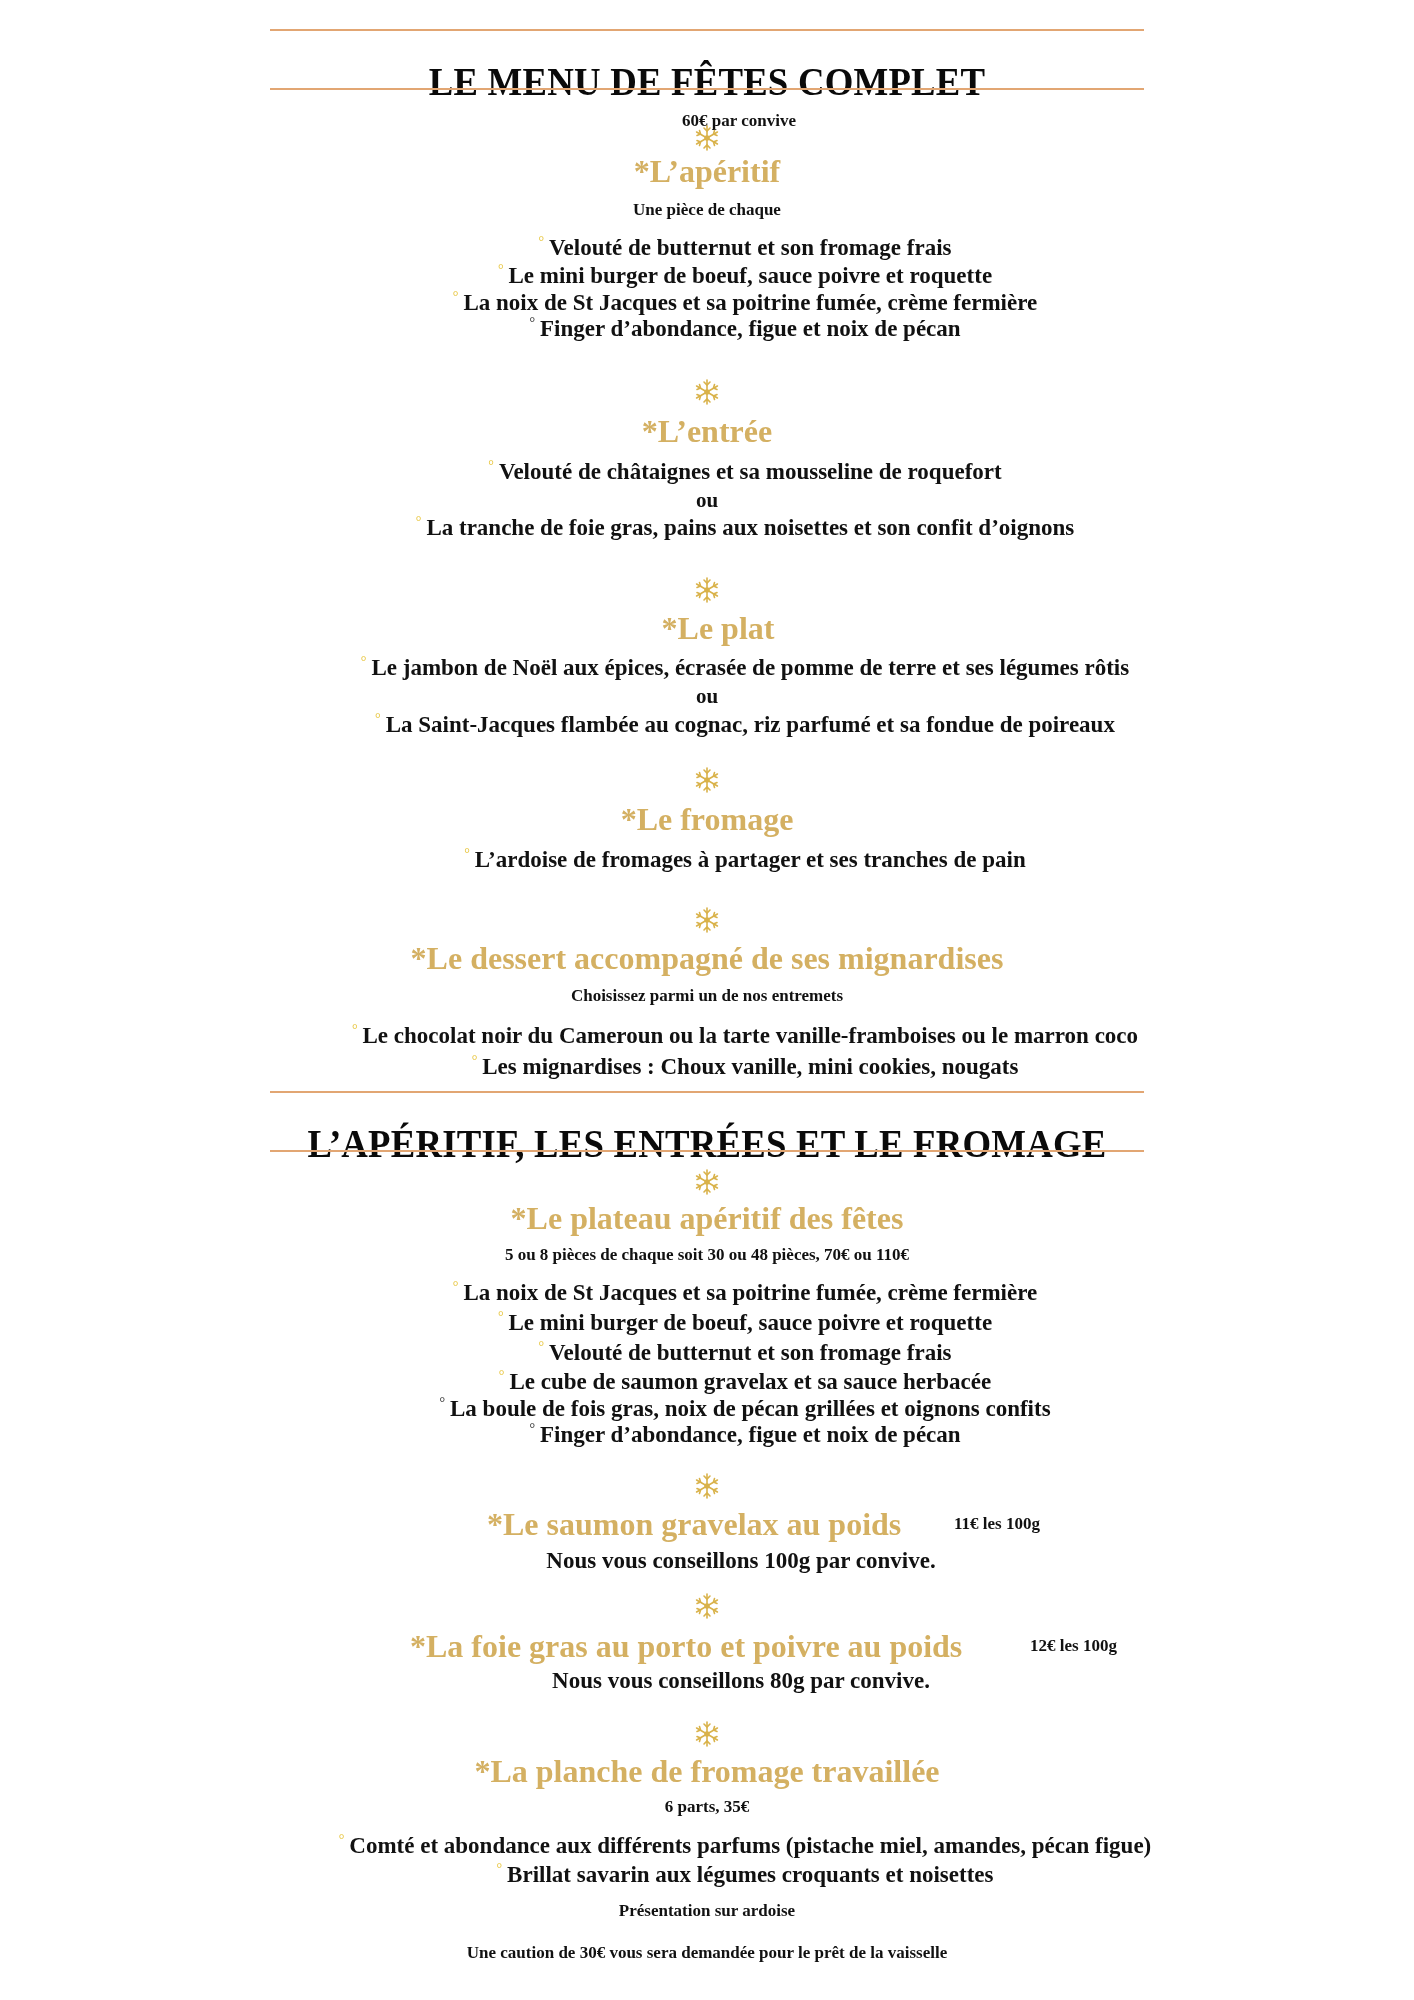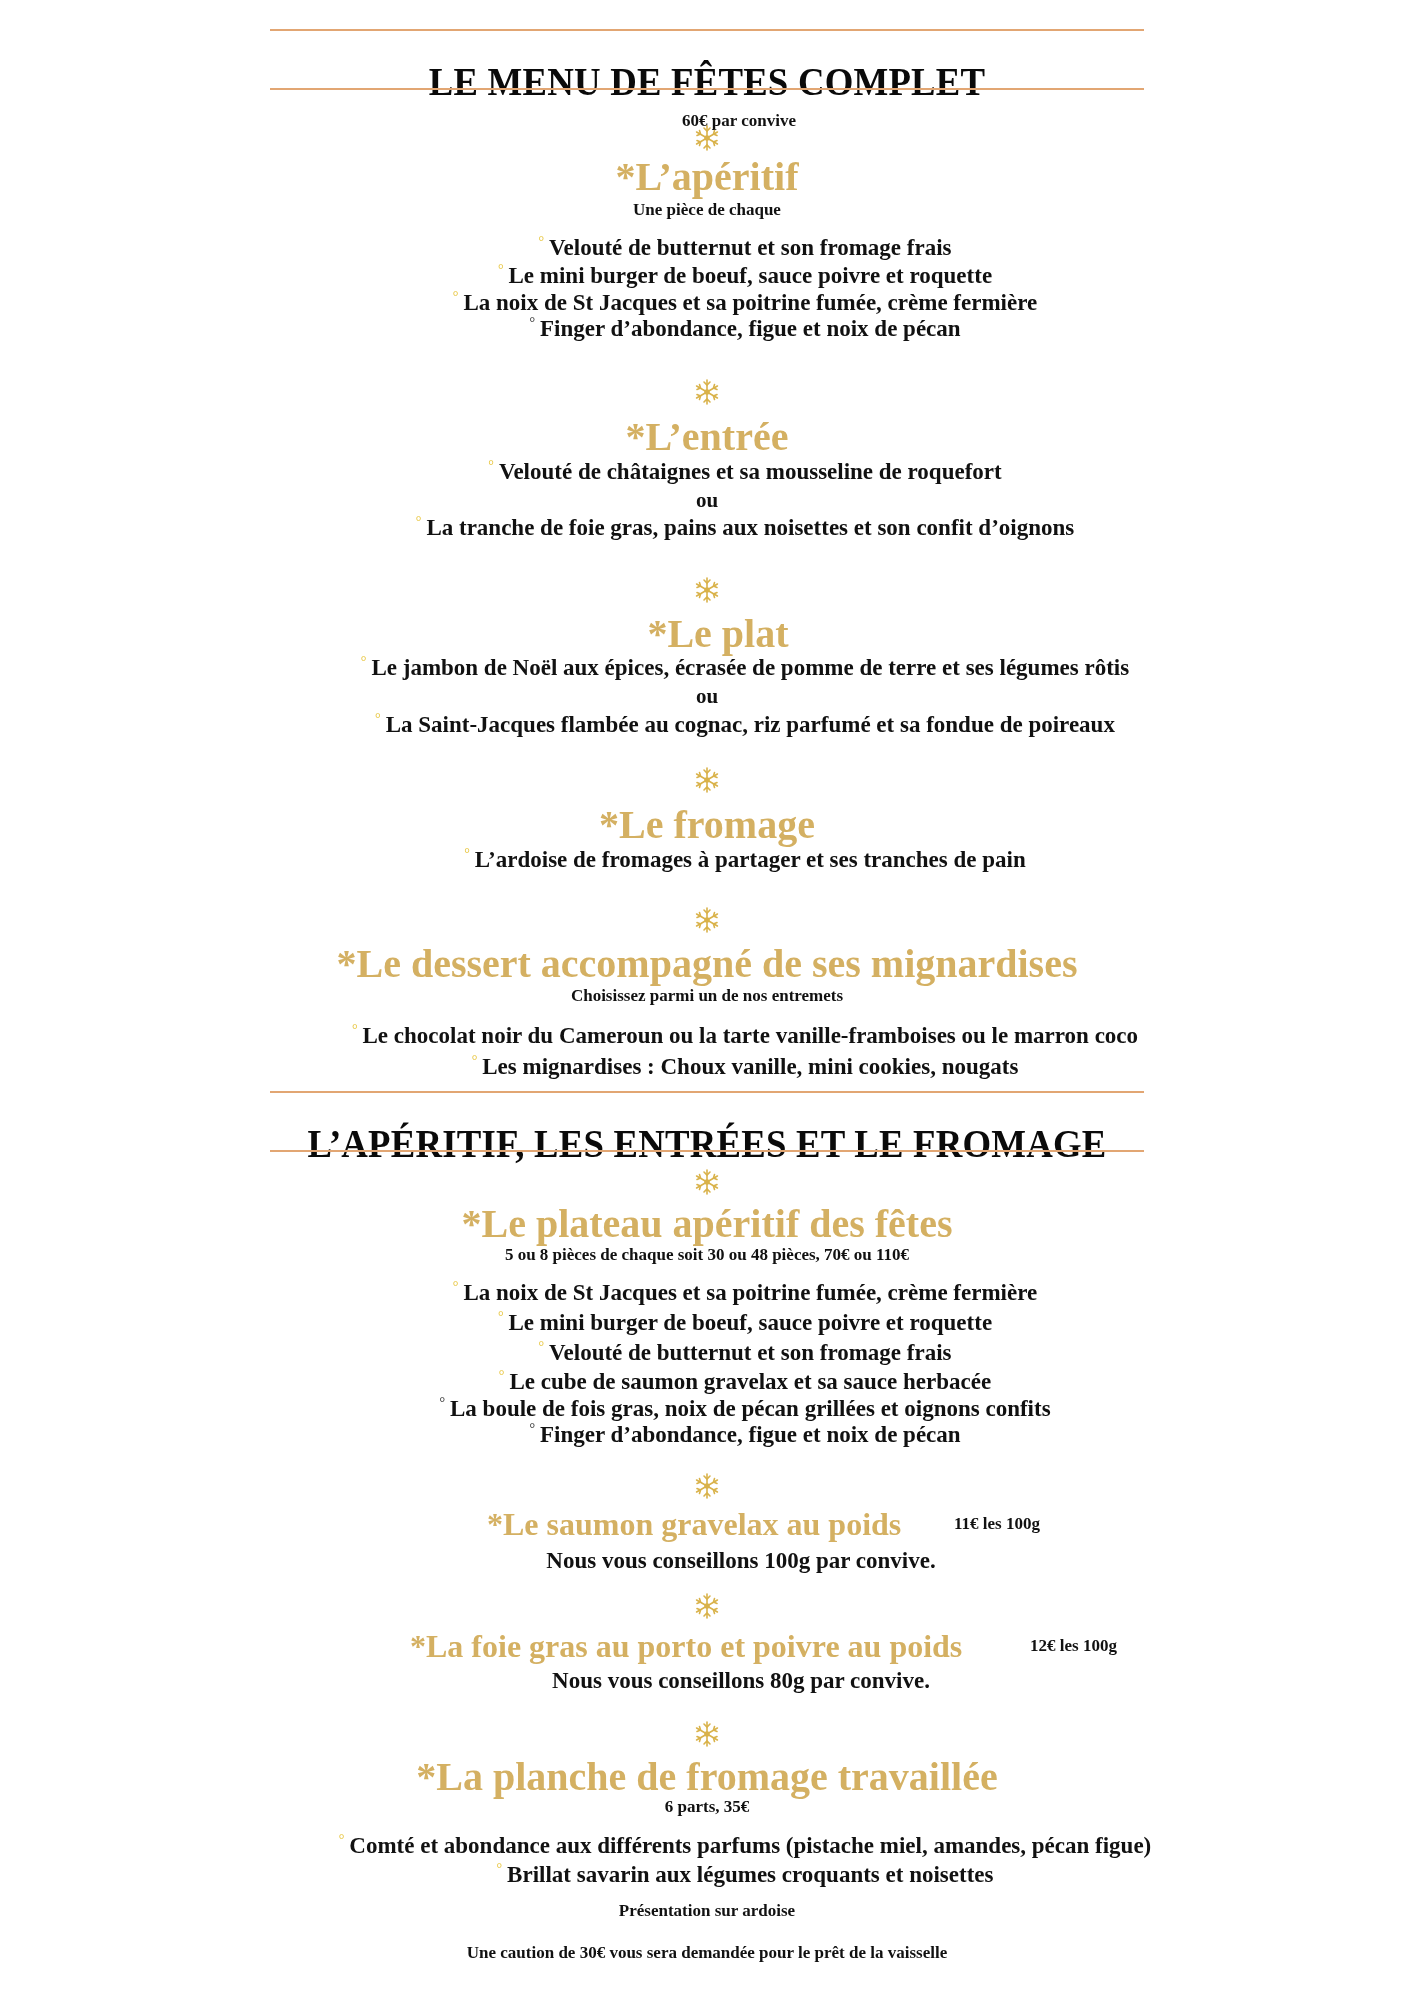--- a/index.html
+++ b/index.html
@@ -2,21 +2,21 @@
 <html><head>
 <meta charset="utf-8">
 <style>
   html, body { margin: 0; padding: 0; background: #ffffff; }
   body { width: 1414px; height: 2000px; position: relative; overflow: hidden;
          font-family: "Liberation Serif", "DejaVu Serif", serif; color: #111111; }
   .rule { position: absolute; left: 270px; width: 874px; height: 2px; background: #E2A673; }
   .line { position: absolute; left: 0; width: 1414px; text-align: center; white-space: nowrap; }
   .section-title { font-weight: bold; font-size: 40px; letter-spacing: 0.2px; color: #0a0a0a; transform: scaleX(0.92); transform-origin: center; }
   .sub { font-size: 17px; font-weight: bold; }
-  .cat { font-size: 40px; font-weight: bold; color: #D4B062; }
+  .cat { font-size: 32px; font-weight: bold; color: #D4B062; }
   .item { font-size: 23px; font-weight: bold; margin-left: 38px; }
   .ou { font-size: 21px; font-weight: bold; }
   .bullet { font-size: 14px; vertical-align: 9px; margin-right: 5px; font-weight: normal; }
   .bullet.gold { color: #E6C232; }
   .bullet.black { color: #222222; }
   .flake { position: absolute; width: 28px; height: 28px; left: 693px; }
   .price-tag { position: absolute; font-size: 17px; font-weight: bold; white-space: nowrap; }
   .cat-inline { position: absolute; font-size: 32px; font-weight: bold; color: #D4B062; white-space: nowrap; }
 </style>
 </head>

